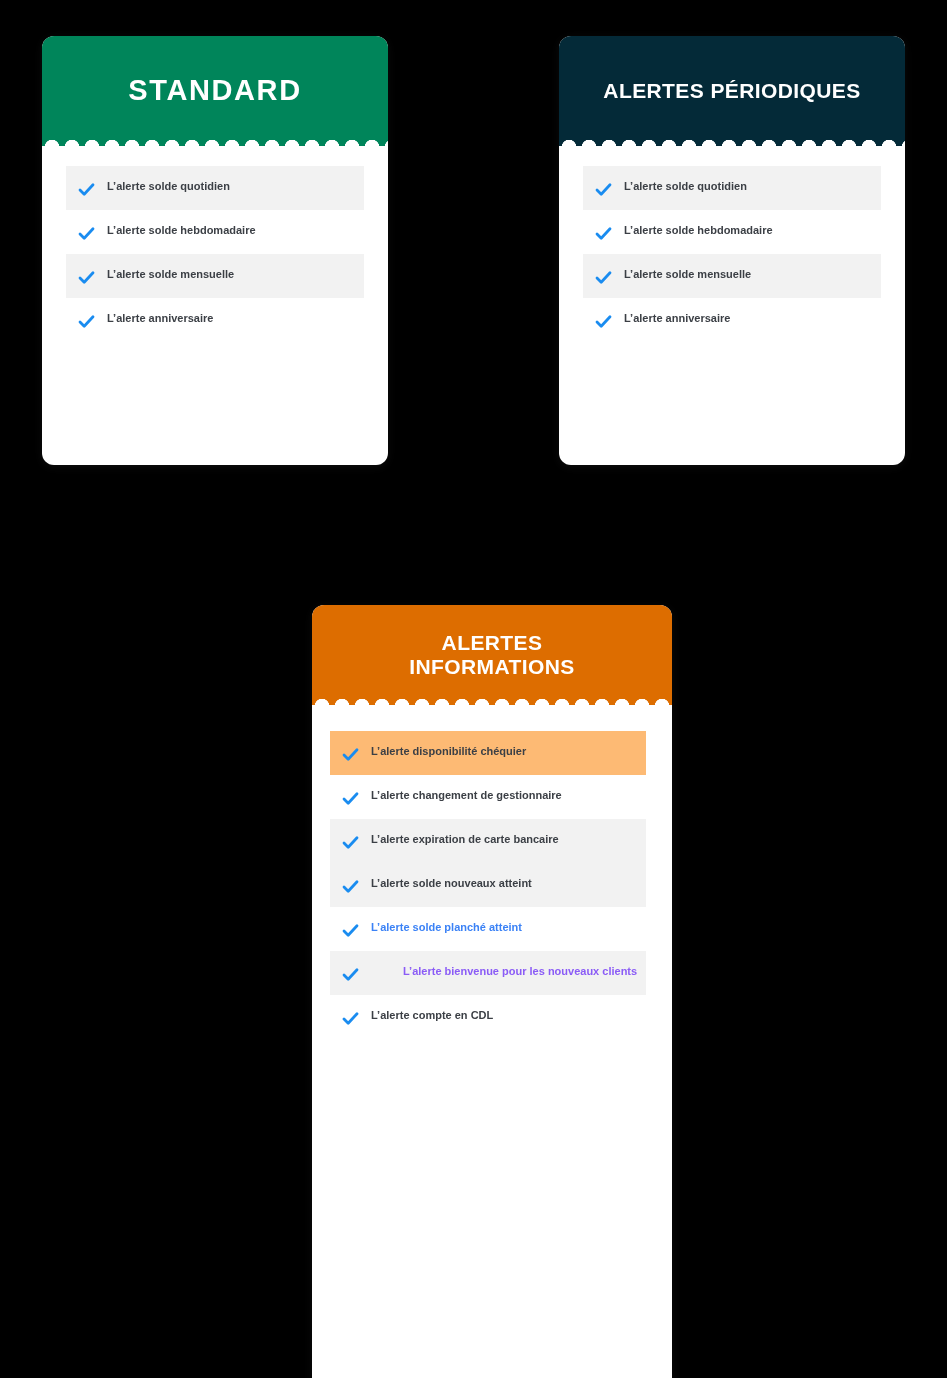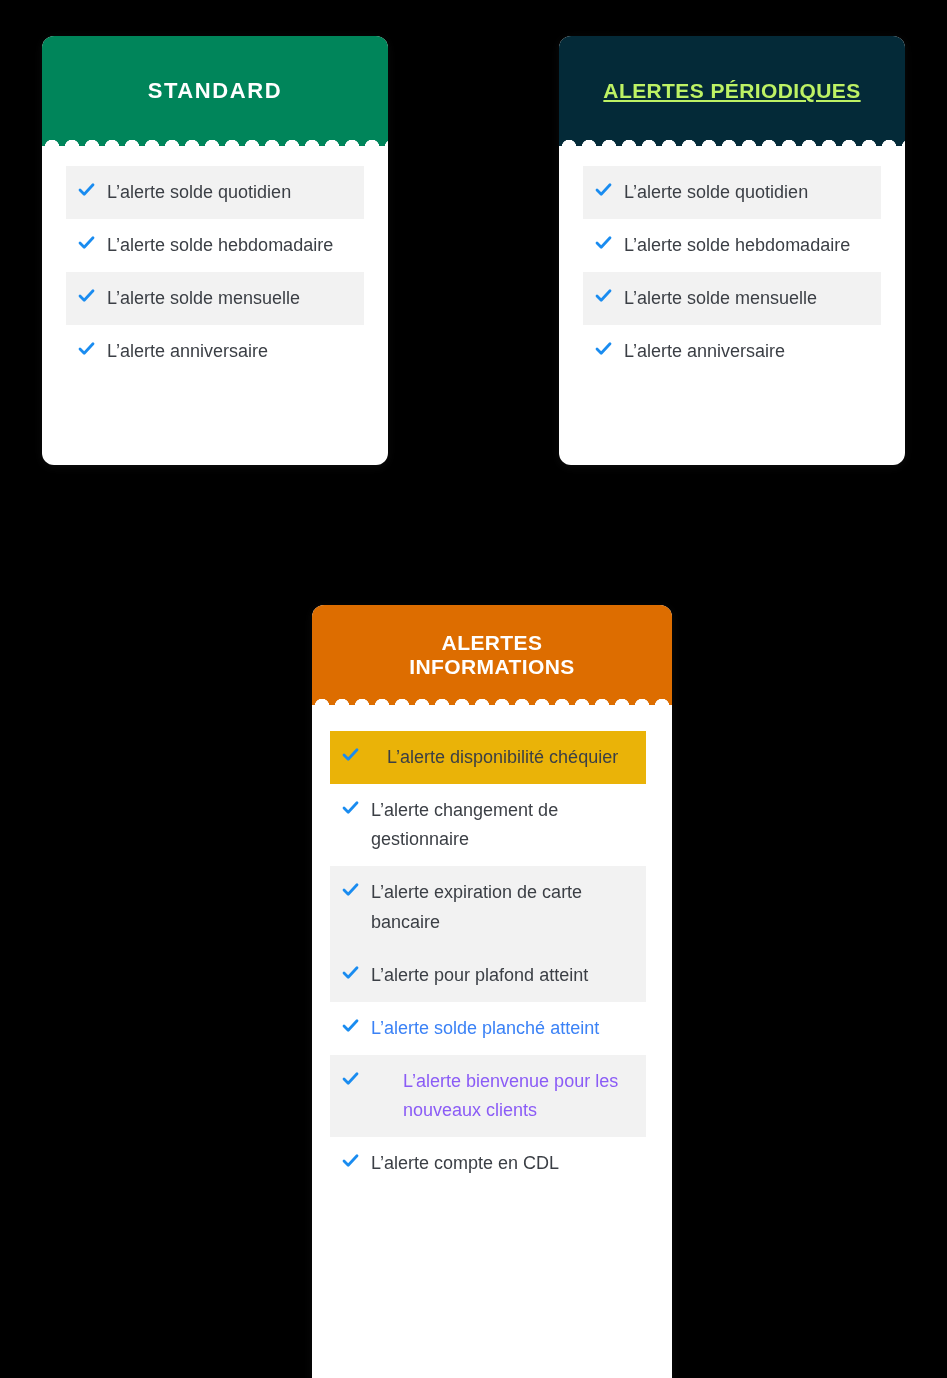--- a/index.html
+++ b/index.html
@@ -67,21 +67,21 @@
 
   .card-header .title {
     color: #ffffff;
     font-weight: bold;
     line-height: 1.15;
     position: relative;
     z-index: 2;
     padding: 0 14px;
   }
   .card--standard .title {
-    font-size: 22px;
+    font-size: 29px;
     letter-spacing: 1.6px;
   }
   .card--periodiques .title {
     font-size: 21px;
     letter-spacing: 0.4px;
   }
   .card--informations .title {
     font-size: 21px;
     letter-spacing: 0.4px;
   }
@@ -140,24 +140,24 @@
     flex: 0 0 auto;
     width: 17px;
     height: 17px;
     margin-top: 3px;
     margin-right: 12px;
     display: block;
   }
   .check-icon svg { display: block; }
 
   .feature-label {
-    font-size: 18px;
+    font-size: 11px;
     color: #3b3f45;
     line-height: 1.62;
-    font-weight: normal;
+    font-weight: bold;
   }
 </style>
 </head>
 <body>
 
 <div class="stage" style="background: rgb(0, 0, 0);">
 
   <section class="card card--standard" style="background: rgb(255, 255, 255);">
     <header class="card-header" style="background: rgb(0, 133, 90);">
       <span class="title" style="color: rgb(255, 255, 255);">STANDARD</span>
@@ -196,21 +196,21 @@
               </svg>
           </span>
           <span class="feature-label" style="color: rgb(59, 63, 69);">L’alerte anniversaire</span>
         </li>
       </ul>
     </div>
   </section>
 
   <section class="card card--periodiques" style="background: rgb(255, 255, 255);">
     <header class="card-header" style="background: rgb(4, 42, 56);">
-      <span class="title" style="color: #bef264; text-decoration: underline;">ALERTES PÉRIODIQUES</span>
+      <span class="title" style="color: #ffffff;">ALERTES PÉRIODIQUES</span>
       <span class="scallop"></span>
     </header>
     <div class="card-body">
       <ul class="feature-list">
         <li class="feature-row striped" style="background: rgb(242, 242, 242);">
           <span class="check-icon">
             <svg width="17" height="17" viewBox="0 0 17 17">
                 <path d="M2 9.1 L6.2 13.3 L15 3.7" fill="none" stroke="#1a8cf0" stroke-width="2.8" stroke-linecap="round" stroke-linejoin="round"></path>
               </svg>
           </span>
@@ -247,21 +247,21 @@
   <section class="card card--informations" style="background: rgb(255, 255, 255);">
     <header class="card-header" style="background: rgb(221, 109, 0);">
       <span class="title" style="color: rgb(255, 255, 255);">
         <span>ALERTES</span><br>
         <span>INFORMATIONS</span>
       </span>
       <span class="scallop"></span>
     </header>
     <div class="card-body">
       <ul class="feature-list">
-        <li class="feature-row striped" style="background: #eab308; gap: 16px;">
+        <li class="feature-row striped" style="background: #fdba74;">
           <span class="check-icon">
             <svg width="17" height="17" viewBox="0 0 17 17">
                 <path d="M2 9.1 L6.2 13.3 L15 3.7" fill="none" stroke="#1a8cf0" stroke-width="2.8" stroke-linecap="round" stroke-linejoin="round"></path>
               </svg>
           </span>
           <span class="feature-label" style="color: rgb(59, 63, 69);">L’alerte disponibilité chéquier</span>
         </li>
         <li class="feature-row">
           <span class="check-icon">
             <svg width="17" height="17" viewBox="0 0 17 17">
@@ -277,21 +277,21 @@
               </svg>
           </span>
           <span class="feature-label" style="color: rgb(59, 63, 69);">L’alerte expiration de carte bancaire</span>
         </li>
         <li class="feature-row striped" style="background: rgb(242, 242, 242);">
           <span class="check-icon">
             <svg width="17" height="17" viewBox="0 0 17 17">
                 <path d="M2 9.1 L6.2 13.3 L15 3.7" fill="none" stroke="#1a8cf0" stroke-width="2.8" stroke-linecap="round" stroke-linejoin="round"></path>
               </svg>
           </span>
-          <span class="feature-label" style="color: rgb(59, 63, 69);">L’alerte pour plafond atteint</span>
+          <span class="feature-label" style="color: rgb(59, 63, 69);">L’alerte solde nouveaux atteint</span>
         </li>
         <li class="feature-row">
           <span class="check-icon">
             <svg width="17" height="17" viewBox="0 0 17 17">
                 <path d="M2 9.1 L6.2 13.3 L15 3.7" fill="none" stroke="#1a8cf0" stroke-width="2.8" stroke-linecap="round" stroke-linejoin="round"></path>
               </svg>
           </span>
           <span class="feature-label" style="color: #3b82f6;">L’alerte solde planché atteint</span>
         </li>
         <li class="feature-row striped" style="background: rgb(242, 242, 242);">

